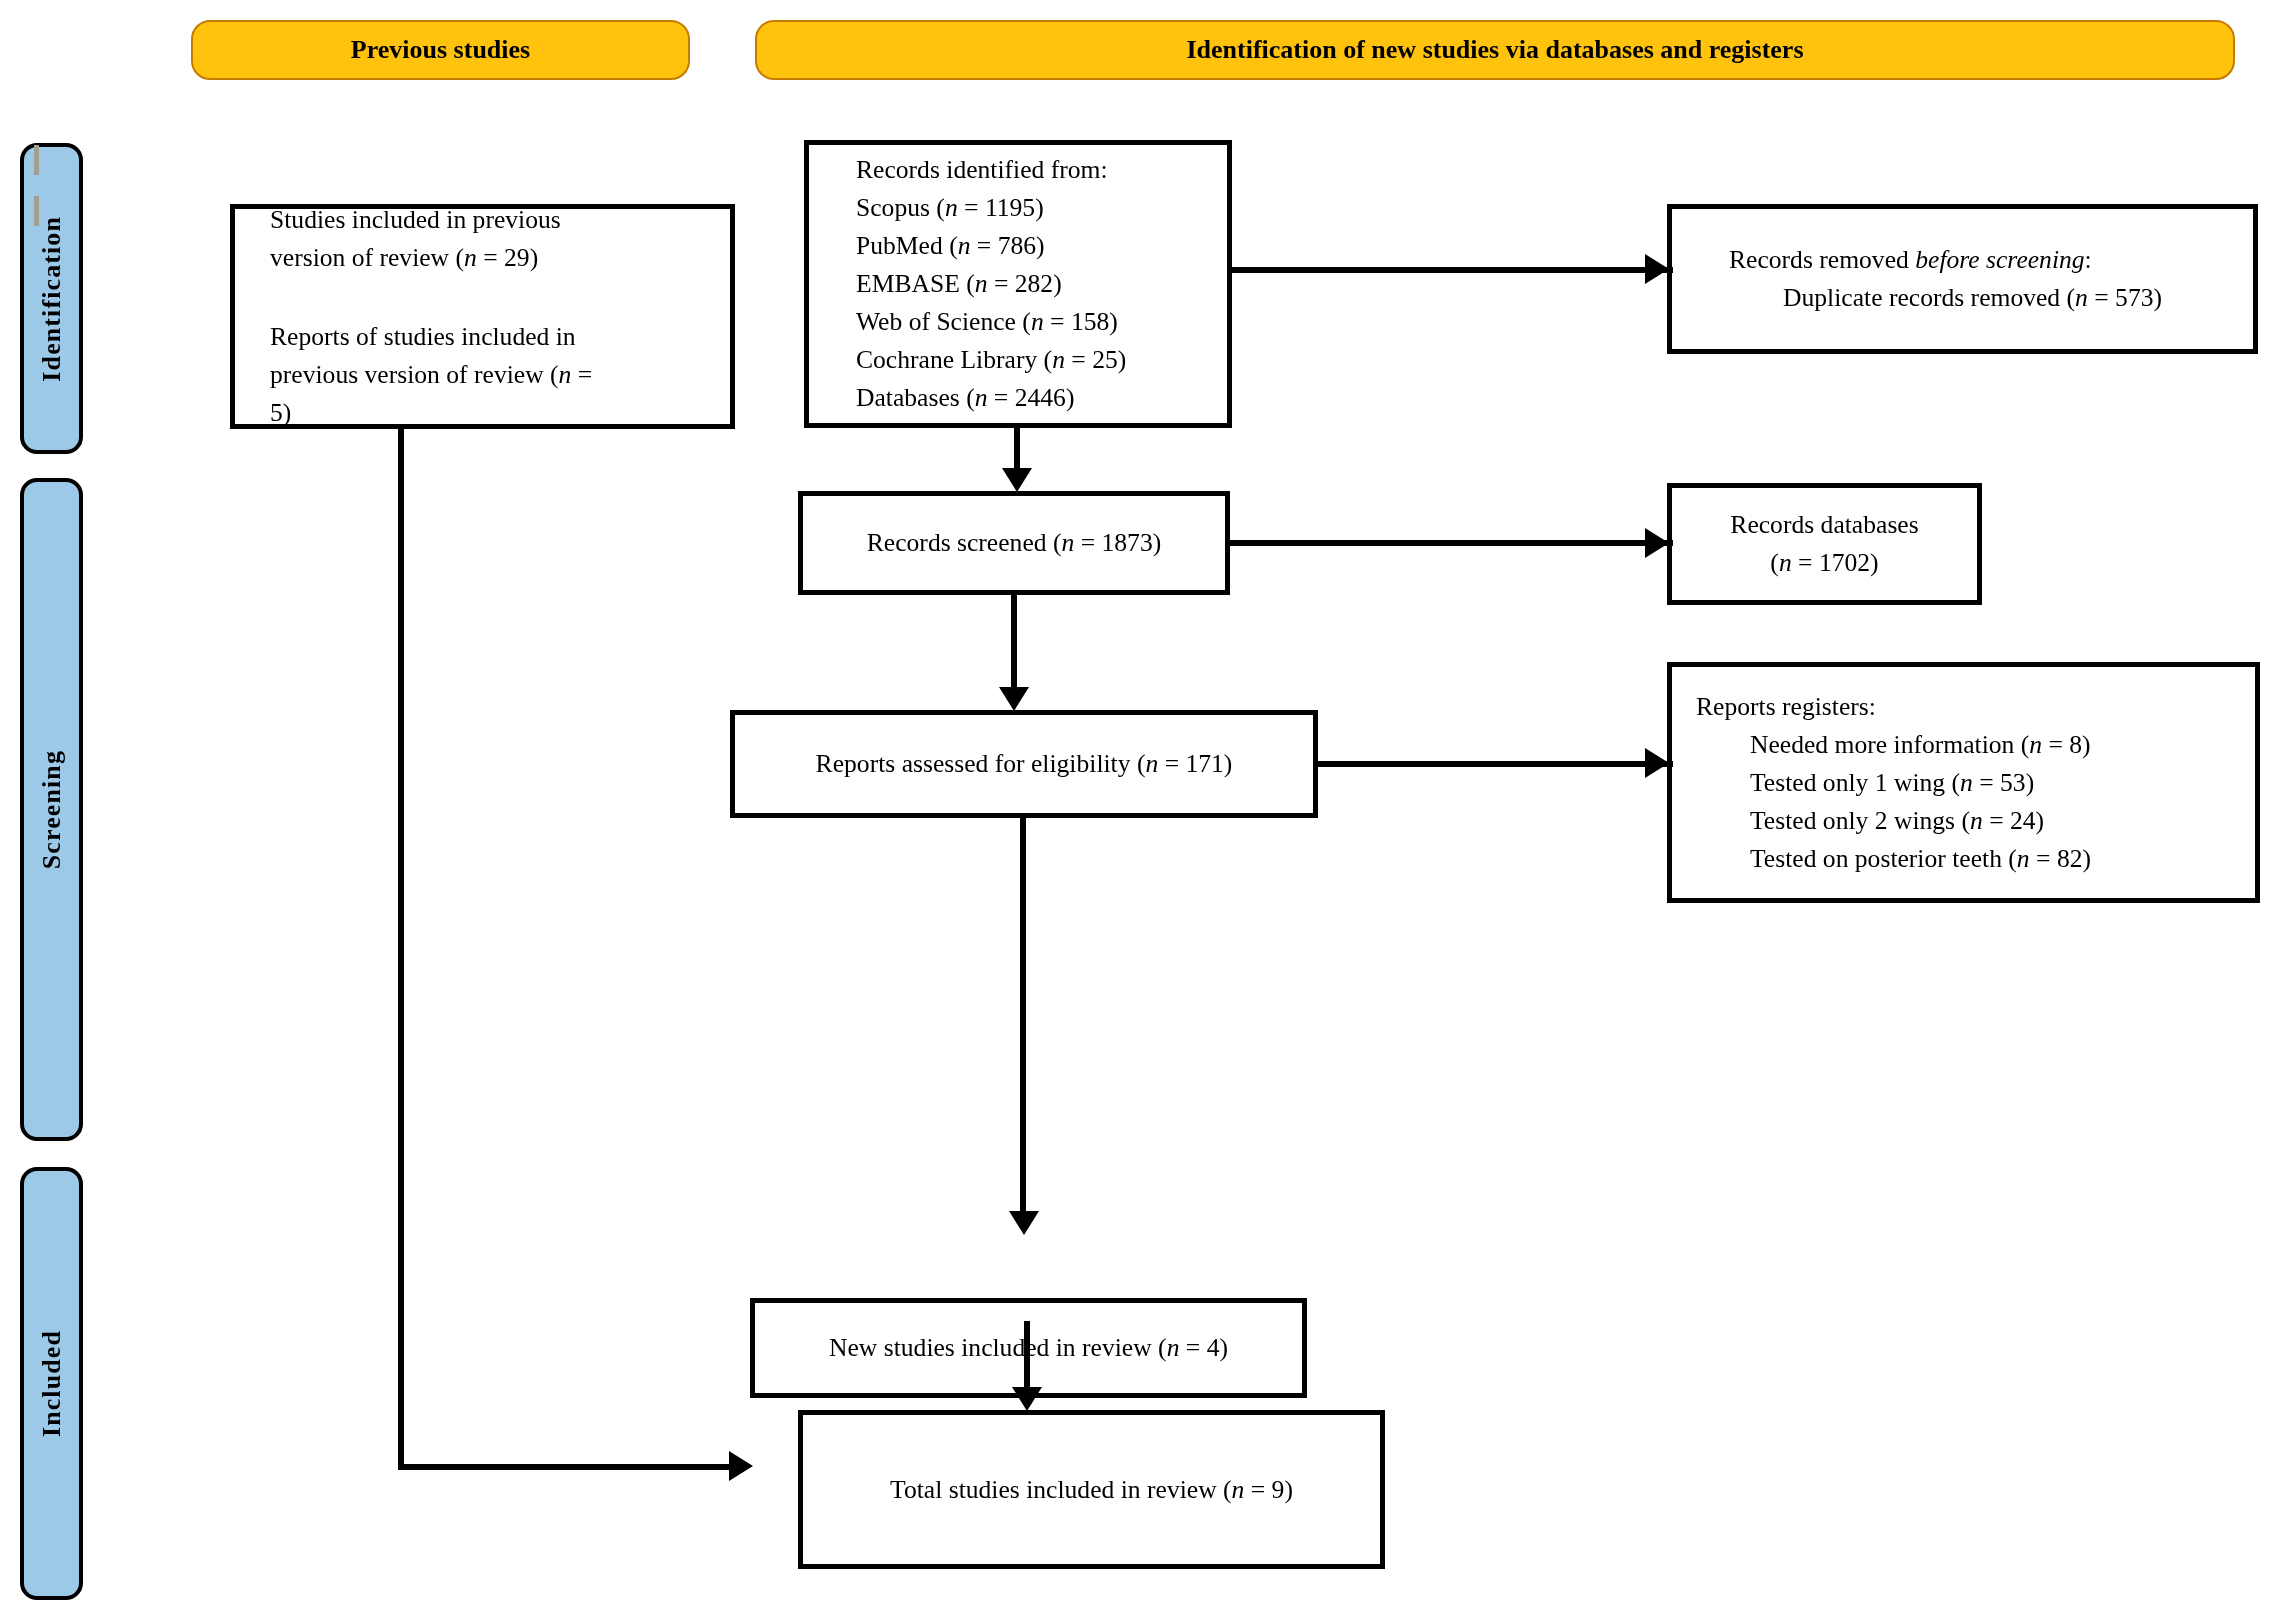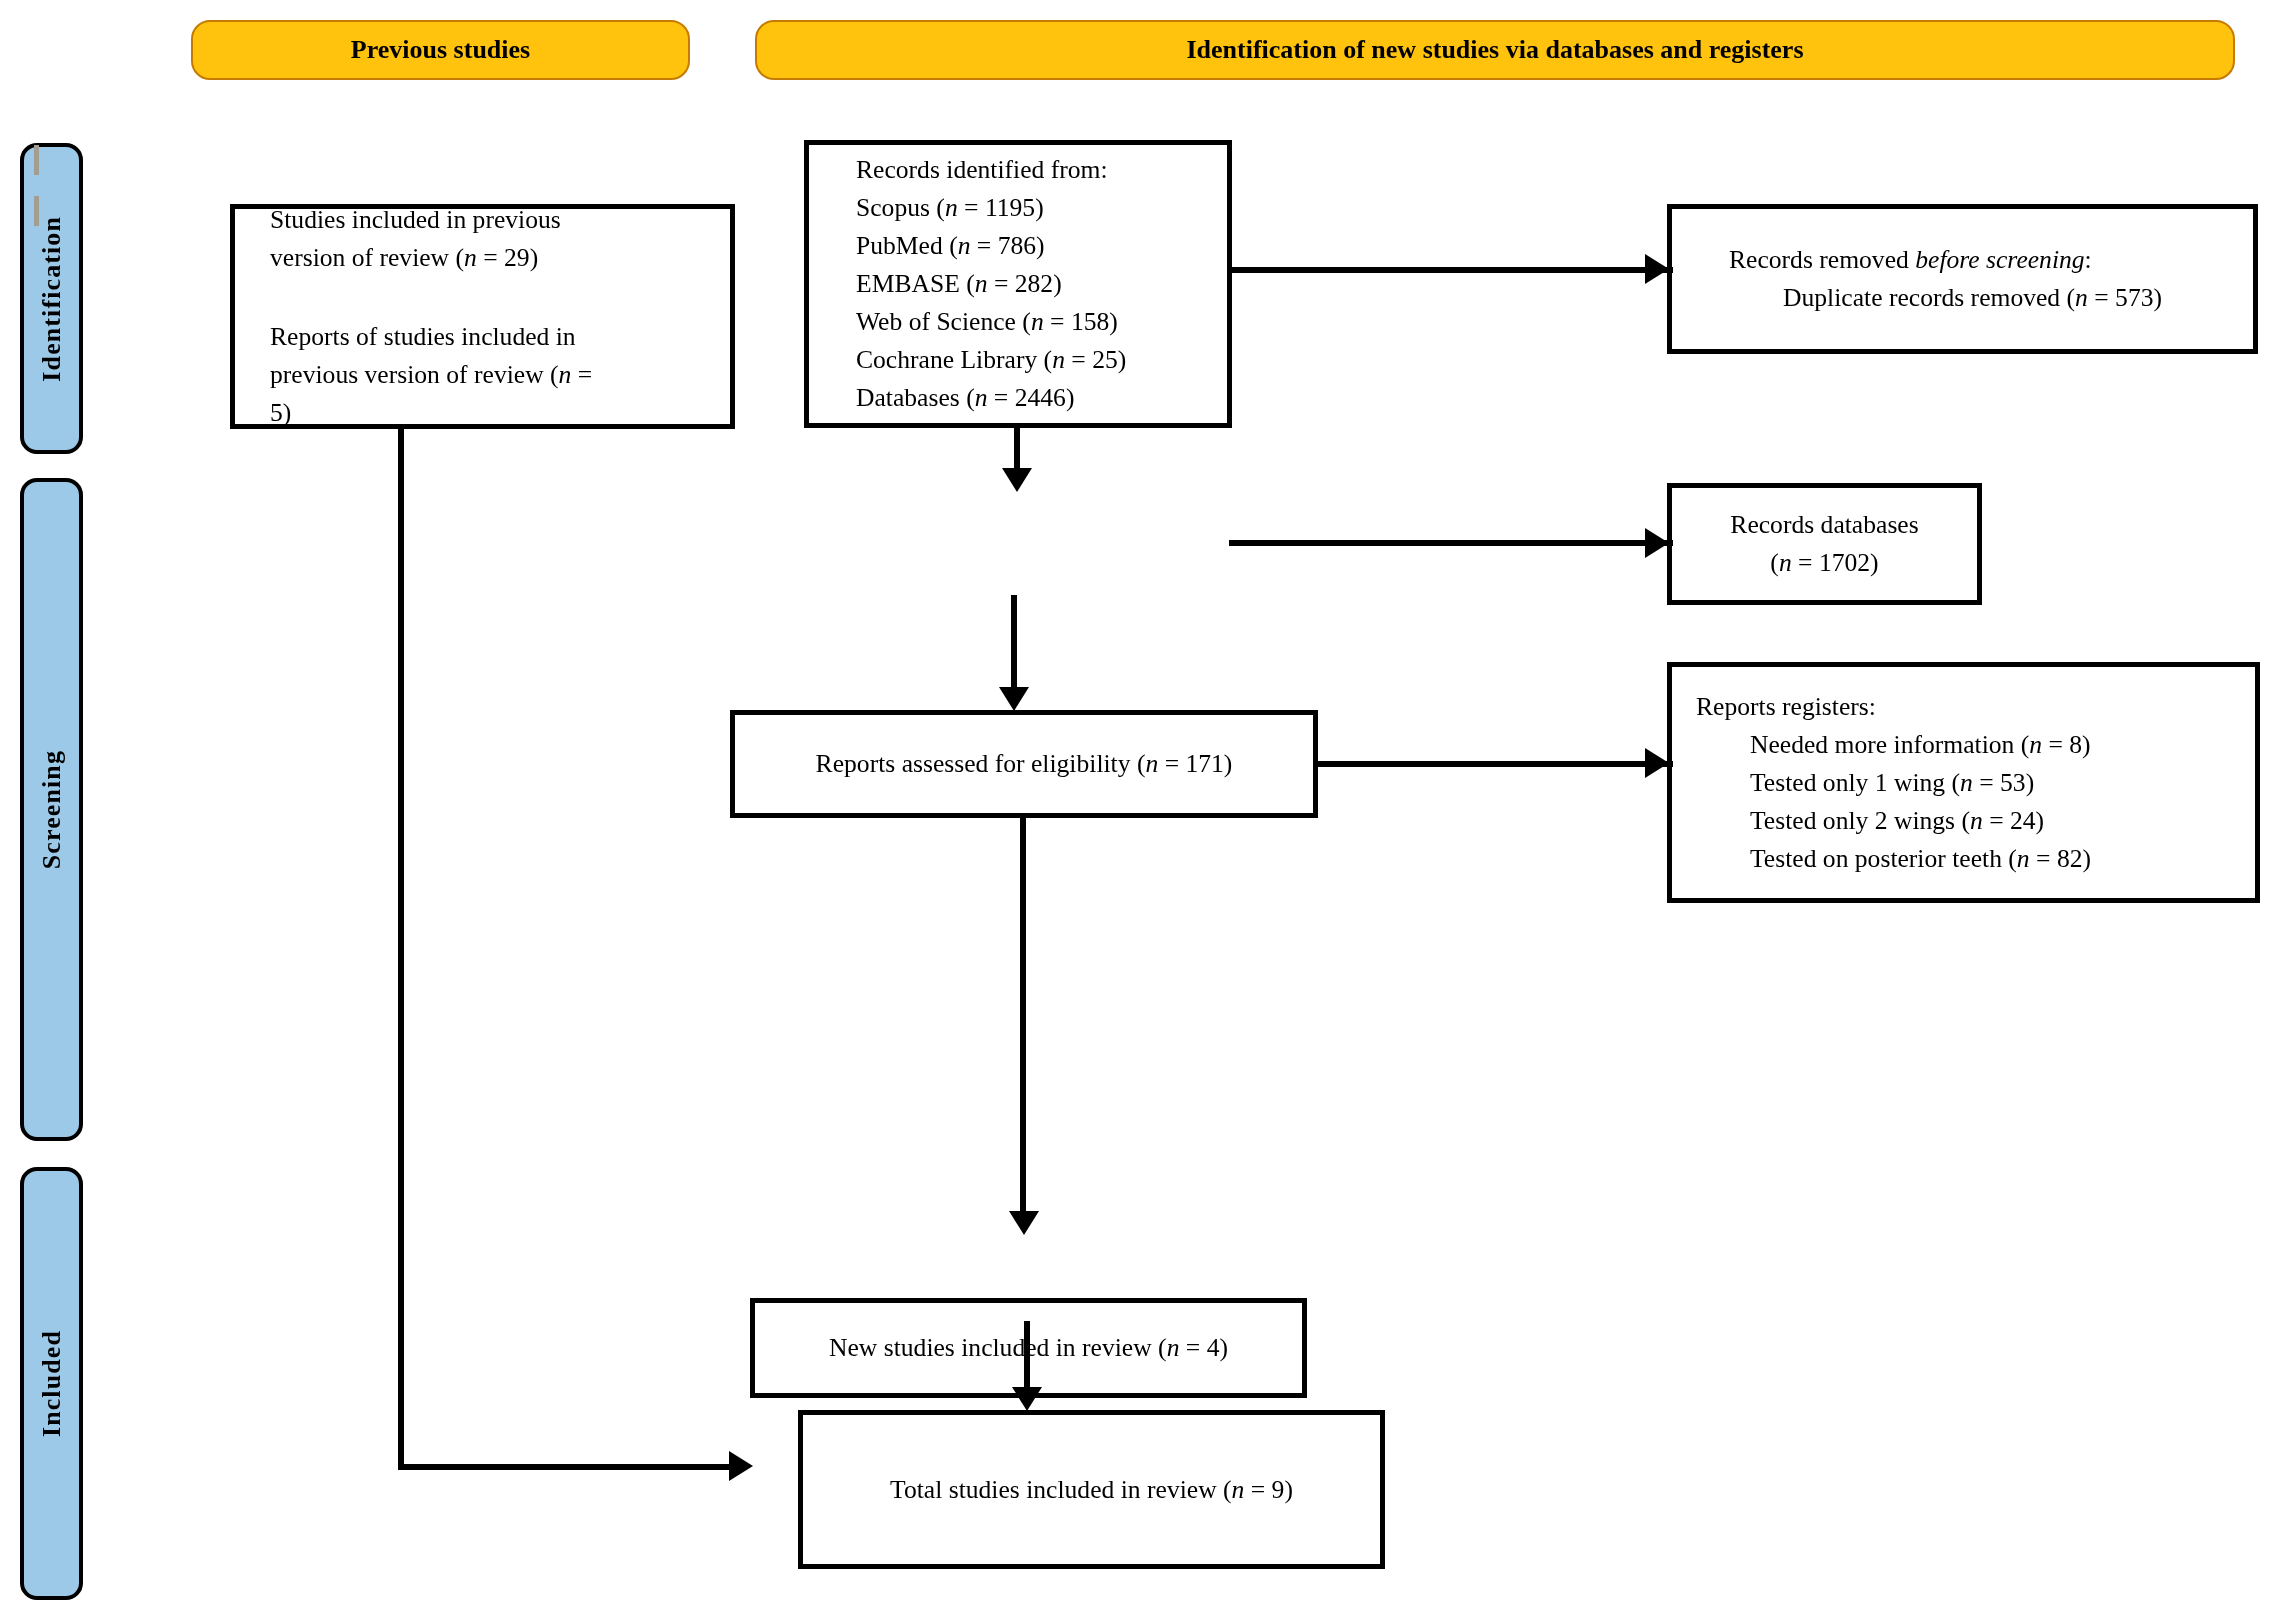--- a/index.html
+++ b/index.html
@@ -89,20 +89,23 @@
       </div>
   </div>
 
   <div class="box left" style="left:1667px;top:204px;width:591px;height:150px;padding:11.4px 11.4px 11.4px 57px;">
     <div>
       <span>Records removed </span><i>before screening</i><span>:</span>
     </div>
     <div class="indent">Duplicate records removed (<i>n</i> = 573)</div>
   </div>
 
+  <div class="box center" style="left:798px;top:491px;width:432px;height:104px;">
+    <span>Records screened (<i>n</i> = 1873)</span>
+  </div>
 
   <div class="box center" style="left:1667px;top:483px;width:315px;height:122px;">
     <span>
       <span>Records databases</span><br>
       <span>(<i>n</i> = 1702)</span>
     </span>
   </div>
 
   <div class="box center" style="left:730px;top:710px;width:588px;height:108px;">
     <span>Reports assessed for eligibility (<i>n</i> = 171)</span>

